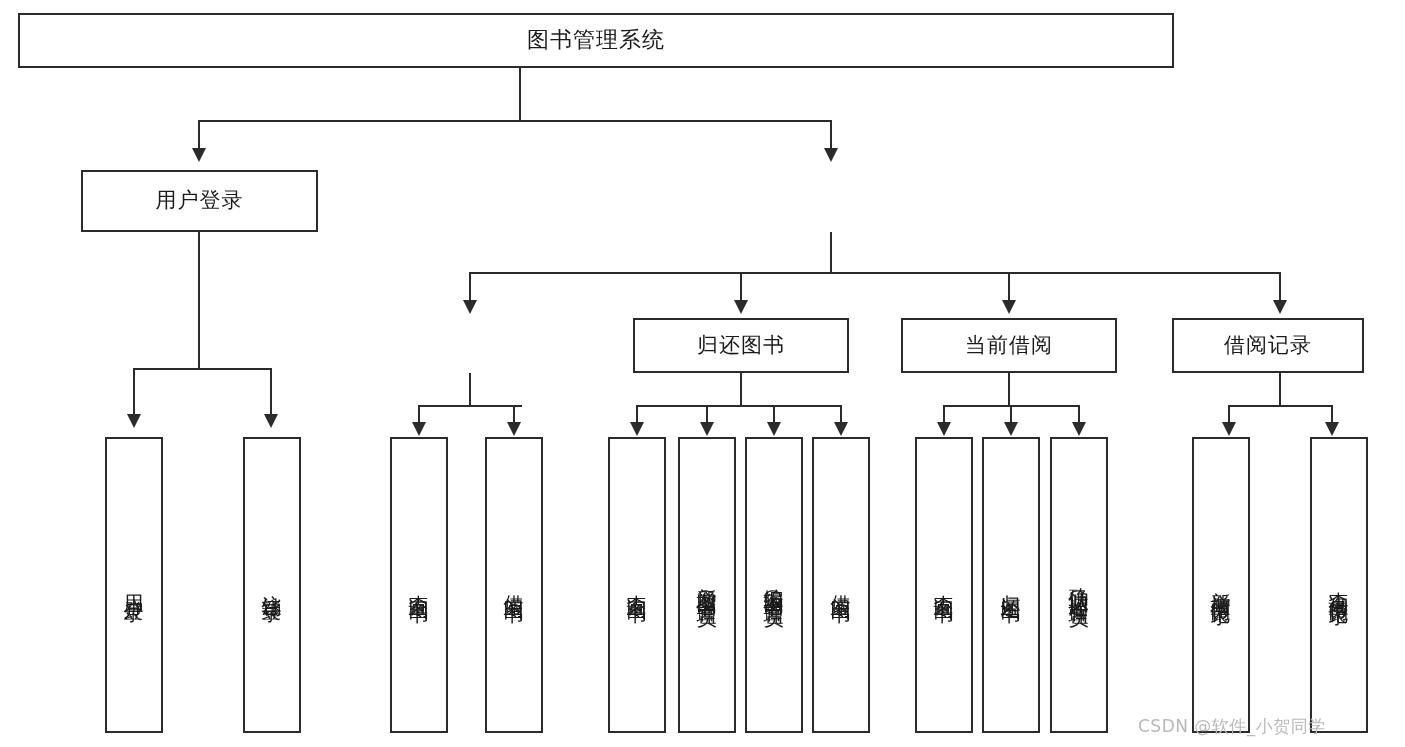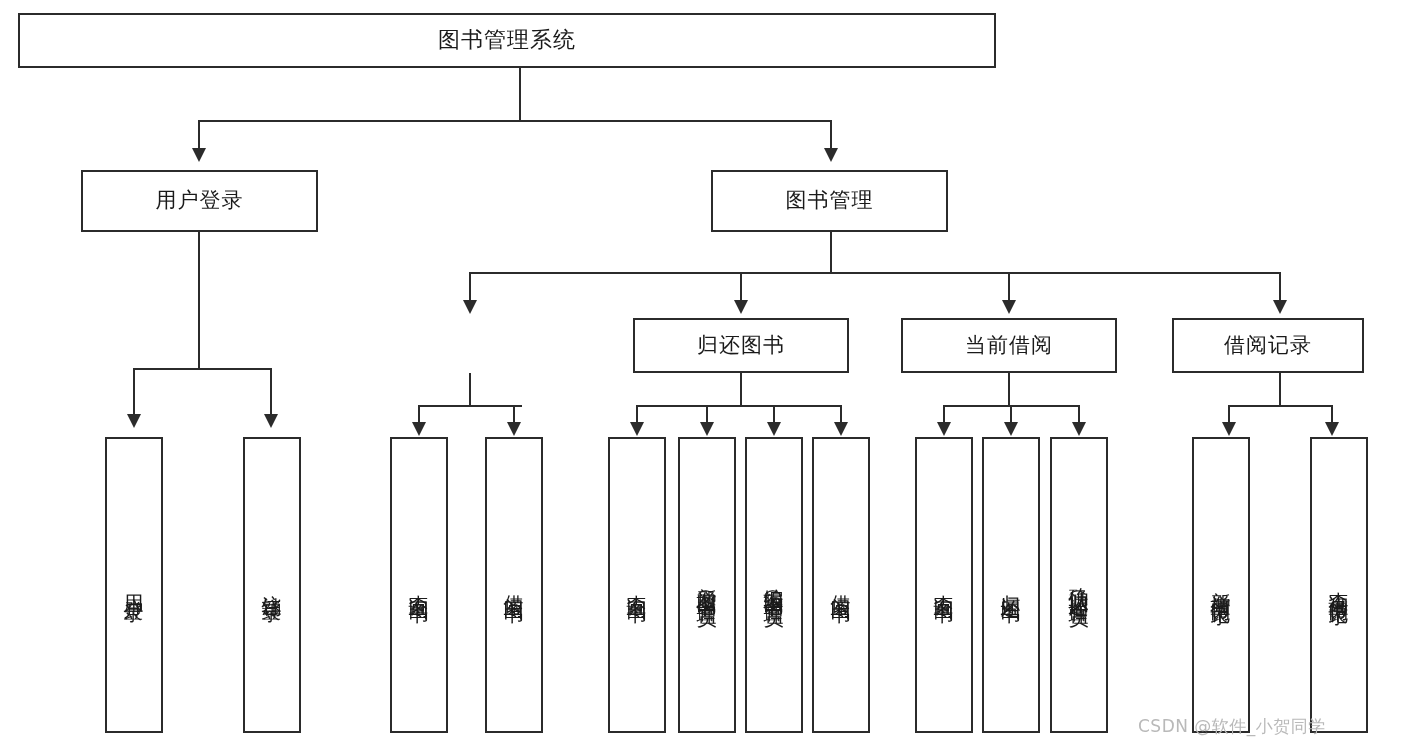--- a/index.html
+++ b/index.html
@@ -74,38 +74,35 @@
     white-space: nowrap;
     letter-spacing: 0.5px;
     font-family: "DejaVu Sans", "Liberation Sans", sans-serif;
   }
 </style>
 </head>
 <body>
 
 <div id="diagram-root">
 
-  <div class="node horiz root" style="left:18px; top:13px; width:978px; height:55px;">
+  <div class="node horiz root" style="left:18px; top:13px; width:1156px; height:55px;">
     <span>图书管理系统</span>
   </div>
 
   <div class="line v" style="left:519px; top:68px; width:2px; height:53px;"></div>
 
   <div class="line h" style="left:198px; top:120px; width:634px; height:2px;"></div>
 
   <div class="line v" style="left:198px; top:120px; width:2px; height:30px;"></div>
   <div class="arrow" style="left:192px; top:148px;"></div>
   <div class="line v" style="left:830px; top:120px; width:2px; height:30px;"></div>
   <div class="arrow" style="left:824px; top:148px;"></div>
 
   <div class="node horiz" style="left:81px; top:170px; width:237px; height:62px;">
     <span>用户登录</span>
-  </div>
-  <div class="node horiz" style="left:711px; top:170px; width:237px; height:62px;">
-    <span>图书管理</span>
   </div>
 
   <div class="line v" style="left:198px; top:232px; width:2px; height:137px;"></div>
   <div class="line h" style="left:133px; top:368px; width:139px; height:2px;"></div>
   <div class="line v" style="left:133px; top:368px; width:2px; height:47px;"></div>
   <div class="arrow" style="left:127px; top:414px;"></div>
   <div class="line v" style="left:270px; top:368px; width:2px; height:47px;"></div>
   <div class="arrow" style="left:264px; top:414px;"></div>
 
   <div class="line v" style="left:830px; top:232px; width:2px; height:41px;"></div>

